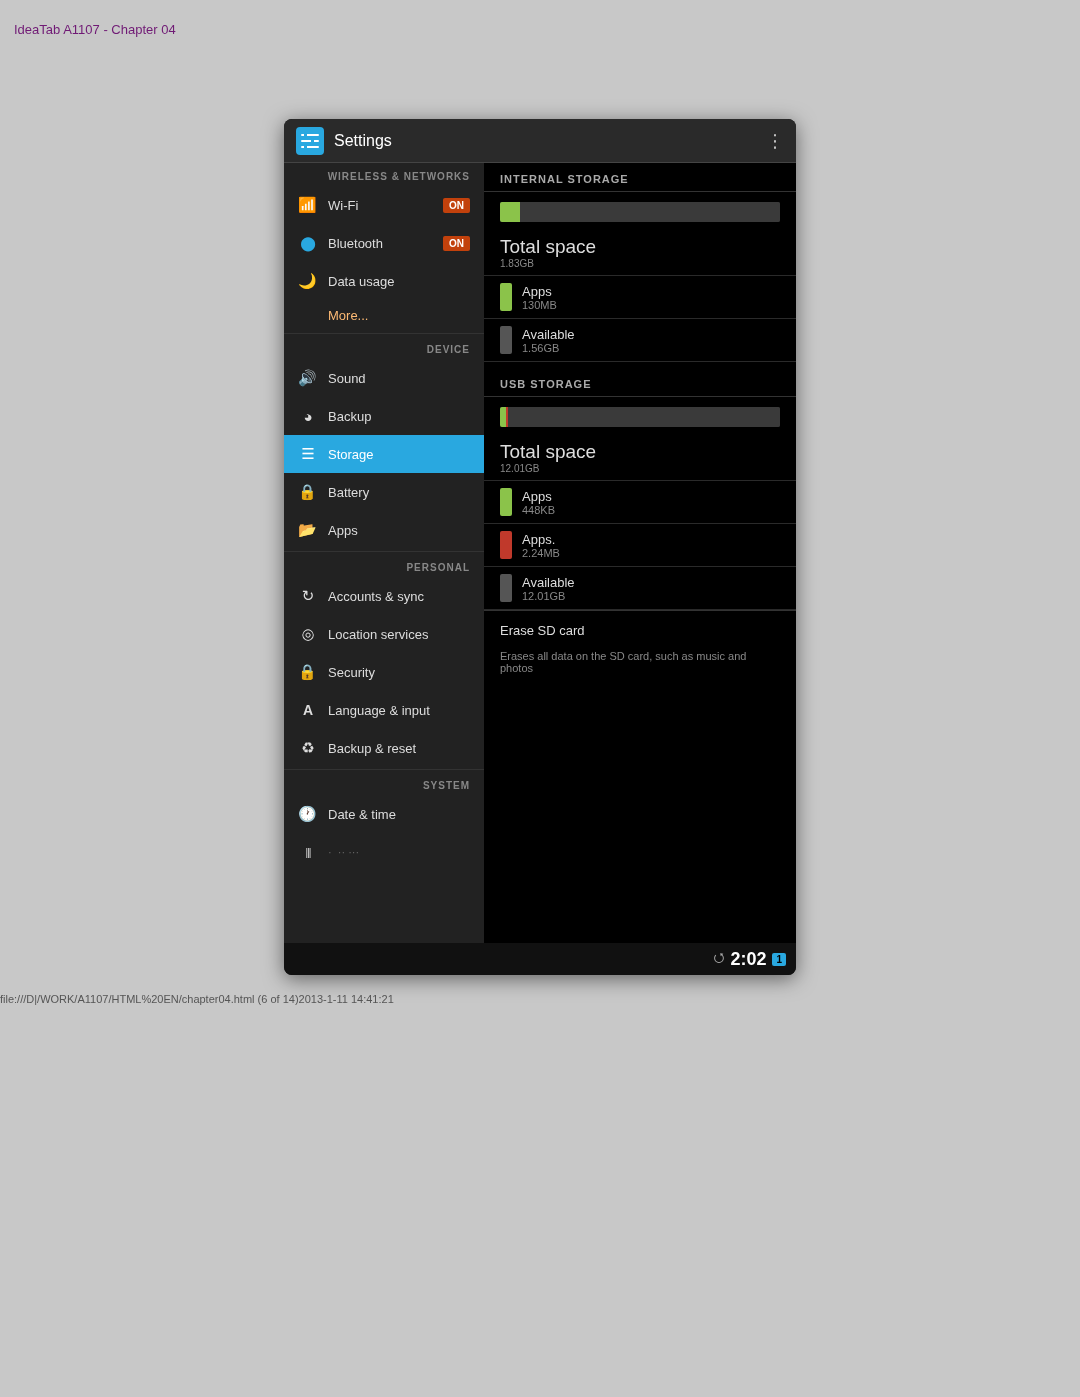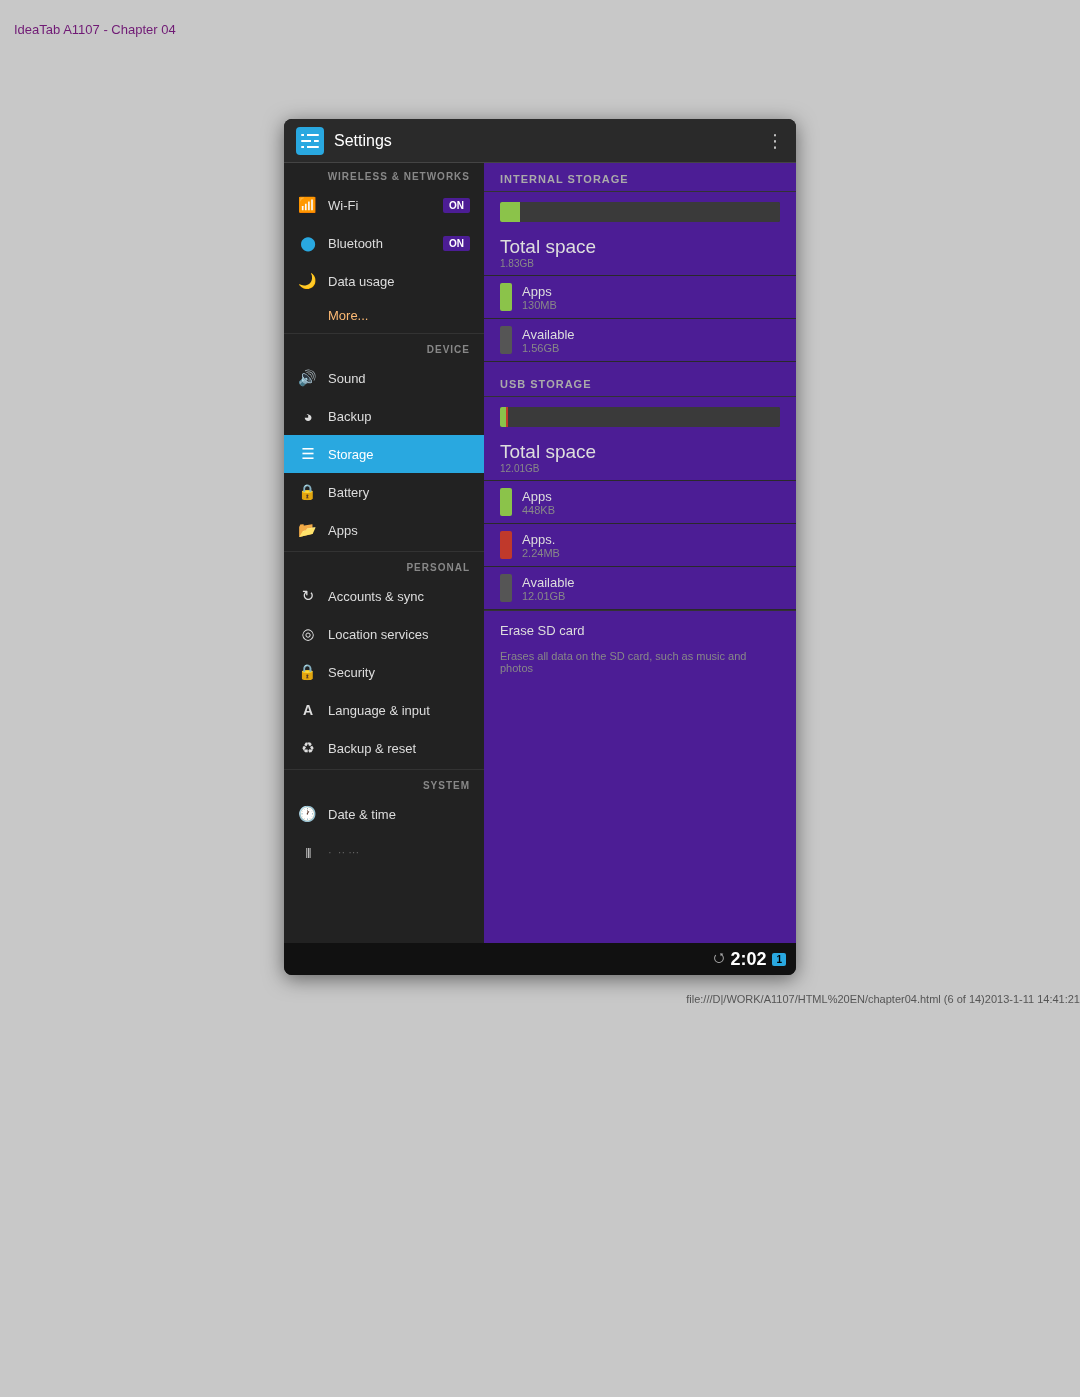--- a/index.html
+++ b/index.html
@@ -94,38 +94,38 @@
       justify-content: center;
       font-size: 15px;
       flex-shrink: 0;
     }
     .sidebar-divider {
       height: 1px;
       background: #333;
       margin: 2px 0;
     }
     .sidebar-toggle {
-      background: #4c1d95;
+      background: #c2410c;
       color: #fff;
       font-size: 10px;
       font-weight: bold;
       padding: 2px 6px;
       border-radius: 2px;
       margin-left: auto;
     }
     .sidebar-more {
       color: #fdba74;
       font-size: 13px;
       padding: 8px 14px 8px 44px;
       cursor: pointer;
     }
     
     .content {
       flex: 1;
-      background: #4c1d95;
+      background: #000000;
       overflow-y: auto;
       padding: 0;
     }
     .storage-section-title {
       color: #aaa;
       font-size: 11px;
       font-weight: bold;
       letter-spacing: 1px;
       text-transform: uppercase;
       padding: 10px 16px 6px;
@@ -215,21 +215,21 @@
       border-radius: 2px;
     }
     .status-icon {
       color: #aaa;
       font-size: 13px;
     }
     
     .page-label-bottom {
       font-size: 11px;
       color: #555;
-      text-align: right;
+      text-align: left;
       padding: 18px 0 8px;
     }
   </style>
 </head>
 <body>
 
 <div class="page-label-top">IdeaTab A1107 - Chapter 04</div>
 
 <div class="device-frame">
 

